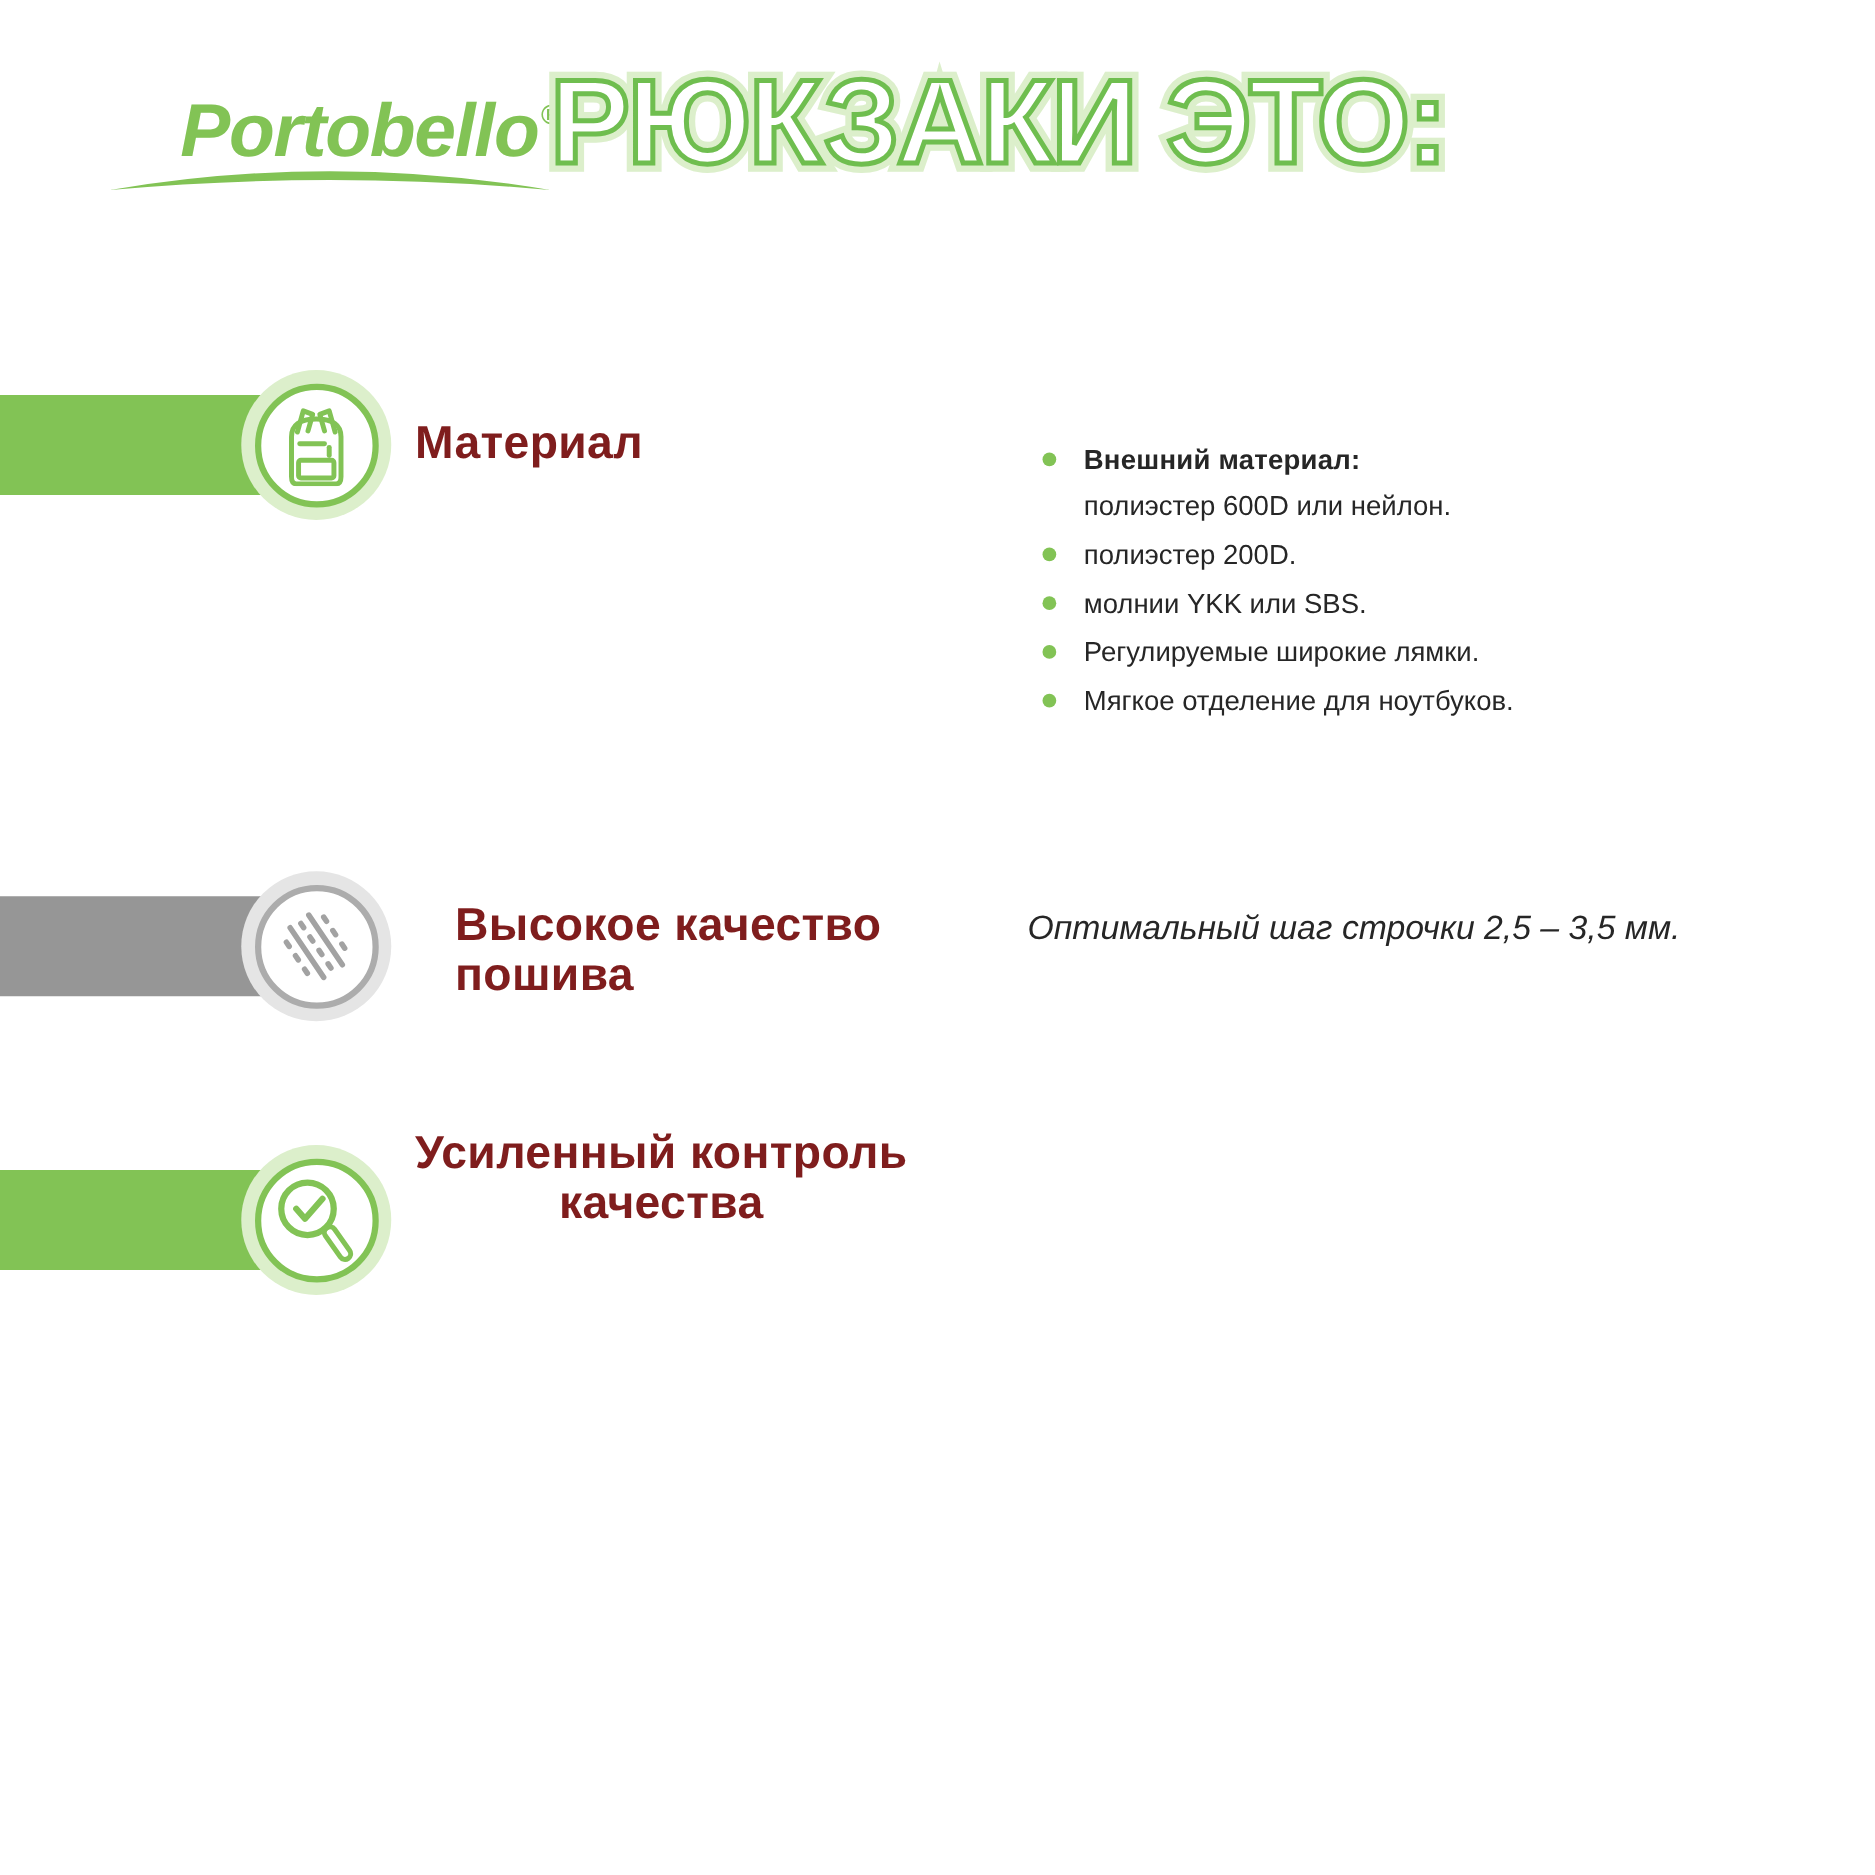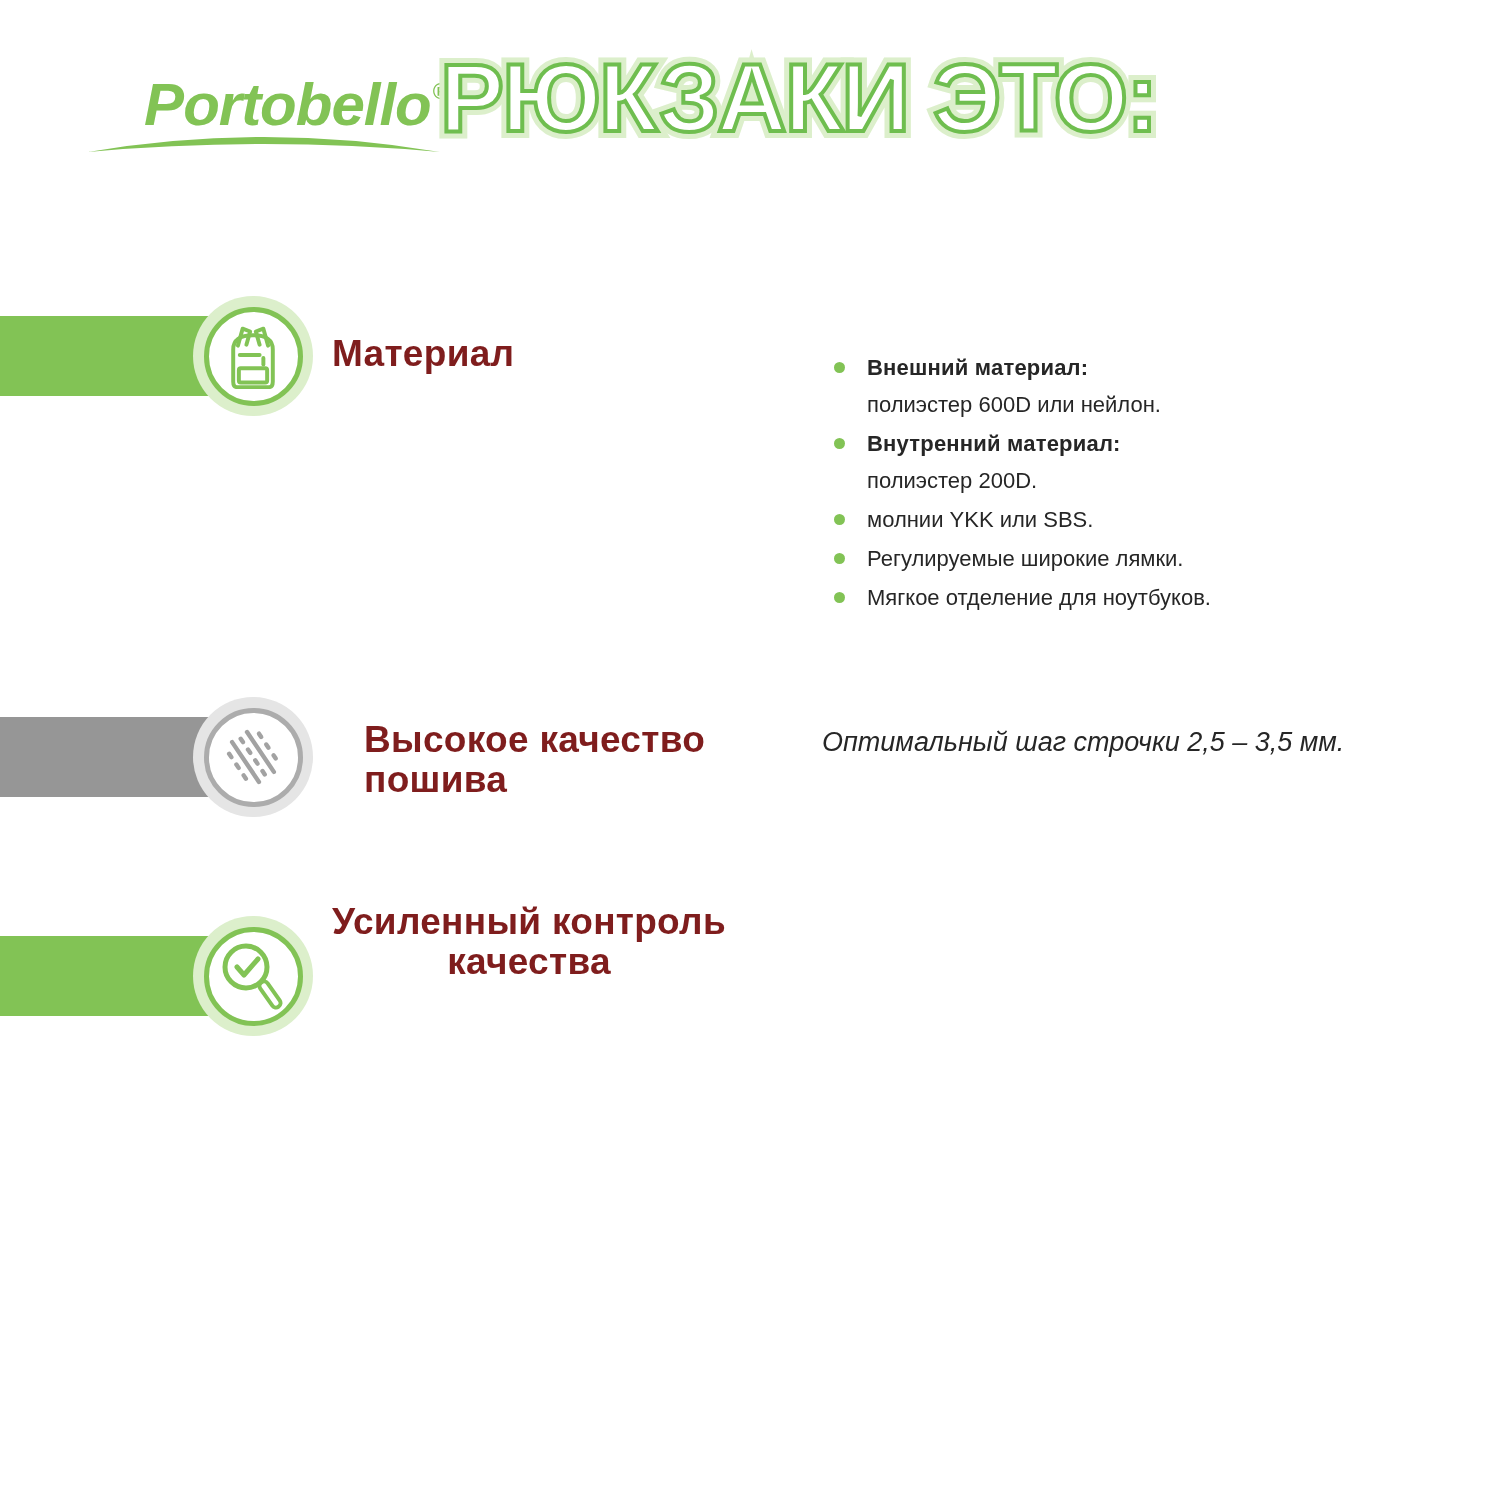--- a/index.html
+++ b/index.html
@@ -128,21 +128,21 @@
       <span>Материал</span>
     </h2>
 
   <ul class="bullet-list">
     <li>
       <span class="dot"></span>
       <b>Внешний материал:</b><span>полиэстер 600D или нейлон.</span>
     </li>
     <li>
       <span class="dot"></span>
-      <b>Внутренний материал:</b><span>полиэстер 200D.</span>
+      <span>полиэстер 200D.</span>
     </li>
     <li>
       <span class="dot"></span>
       <span>молнии YKK или SBS.</span>
     </li>
     <li>
       <span class="dot"></span>
       <span>Регулируемые широкие лямки.</span>
     </li>
     <li>

